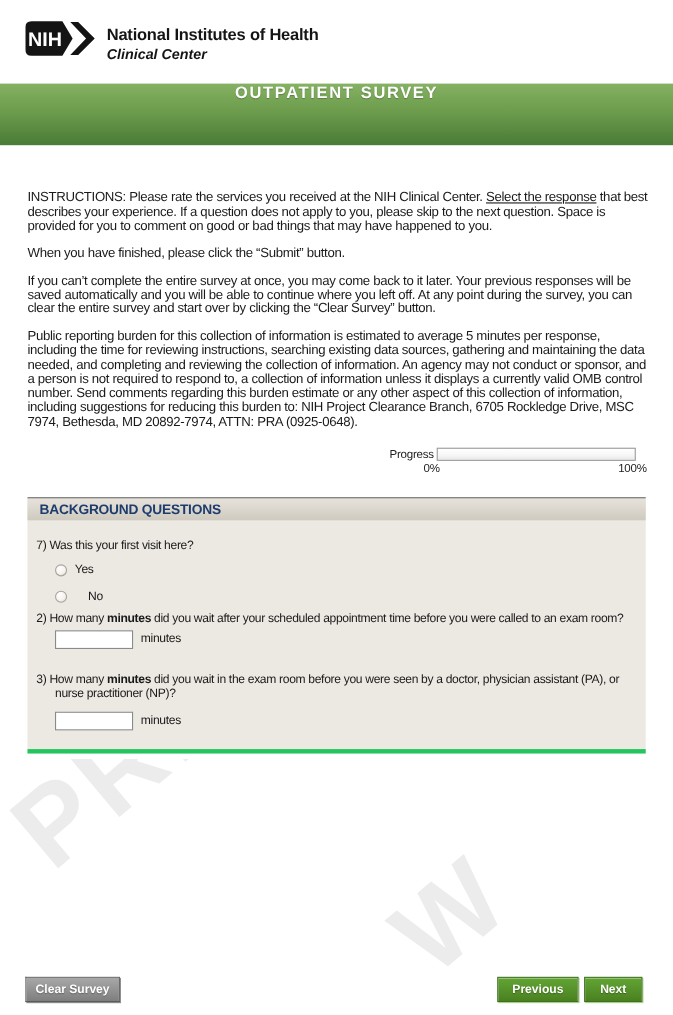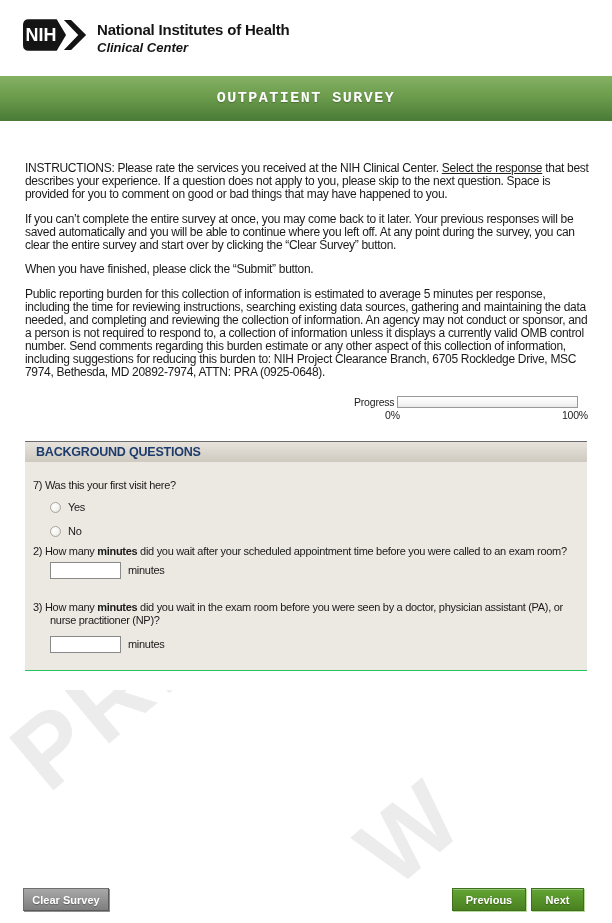--- a/index.html
+++ b/index.html
@@ -2,55 +2,55 @@
 <html><head>
 <meta charset="utf-8">
 <style>
   * { margin:0; padding:0; box-sizing:border-box; }
   html,body { background:#fff; }
   body { width:612px; height:923px; overflow:hidden; font-family:"Liberation Sans", sans-serif; color:#1a1a1a; }
   .app { position:relative; width:612px; height:923px; background:#fff; overflow:hidden; }
 
   
   .topbar { height:76px; padding:13px 0 0 23px; background:#fff; }
-  .logo { display:flex; align-items:center; gap:8px; }
+  .logo { display:flex; align-items:flex-end; gap:8px; }
   .nih-mark { width:66px; height:44px; flex:0 0 auto; }
   .logo-text { padding-top:6px; }
   .logo-org { font-size:15px; font-weight:bold; color:#141414; letter-spacing:-0.2px; }
   .logo-sub { font-size:13px; font-weight:bold; font-style:italic; color:#141414; margin-top:2px; }
 
   
-  .banner { height:45px; background:linear-gradient(#85b163, #6c9c4c 45%, #4a7b37); display:flex; align-items:center; justify-content:center;font-family:Liberation Mono, monospace; }
+  .banner { height:56px; background:linear-gradient(#85b163, #6c9c4c 45%, #4a7b37); display:flex; align-items:flex-start; justify-content:center; }
   .banner-title { color:#fff; font-size:15px; font-weight:600; letter-spacing:1.5px; text-shadow:0 1px 1px rgba(0,0,0,0.25); }
 
   
   .content { position:relative; z-index:1; }
   .intro { width:567px; margin:41px 0 0 25px; font-size:12px; line-height:12.9px; letter-spacing:-0.3px; color:#1a1a1a; }
   .para { margin-bottom:12px; }
   .para.omb { margin-bottom:13px; }
   .u { text-decoration:underline; }
 
   
   .progress-area { margin:17px 0 0 338px; width:240px; }
   .progress-row { display:flex; align-items:center;margin-left:16px; }
   .progress-label { font-size:10.5px; letter-spacing:-0.2px; color:#222; margin-right:3px; width:44px; text-align:right; }
   .progress-bar { width:203px; height:12px; border:1px solid #999; background:linear-gradient(#ffffff,#f6f6f6 60%,#e9e9e9); }
   .progress-fill { height:100%; width:0%; background:#7fae5e; }
   .progress-scale { display:flex; justify-content:space-between; width:203px; margin-left:47px; font-size:10.5px; color:#222; margin-top:1px; letter-spacing:-0.2px; }
 
   
-  .panel { width:562px; margin:20px 0 0 25px; background:#ece8e2; border-bottom:1px solid #22c55e; }
+  .panel { width:562px; margin:20px 0 0 25px; background:#ece8e2; border-bottom:4px solid #22c55e; }
   .panel-header { height:21px; background:linear-gradient(#e7e3dc,#cfcabf); border-top:1px solid #6b6b6b; display:flex; align-items:center; padding-left:11px; }
   .panel-title { color:#1d3c6e; font-weight:bold; font-size:12.5px; letter-spacing:-0.2px; }
   .panel-body { padding:17px 6px 17px 8px; font-size:11px; line-height:13px; letter-spacing:-0.3px; color:#1a1a1a; }
   .q-text { padding-left:17px; text-indent:-17px; }
   .q2 { margin-top:6px; }
   .q3 { margin-top:22px; }
   .radio-row { display:flex; align-items:center; margin-left:17px; margin-top:9px; height:14px; }
-  .radio-row + .radio-row { margin-top:10px; }
+  .radio-row + .radio-row { margin-top:10px;gap:12px; }
   .radio { width:11px; height:11px; border-radius:50%; border:1px solid #a9a49c; background:radial-gradient(circle at 35% 30%, #ffffff 0%, #f5f3ef 55%, #ddd9d1 100%); display:inline-block; margin-right:7px; }
   .radio-label { font-size:11px; }
   .input-row { margin-left:17px; margin-top:4px; display:flex; align-items:center; }
   .q3 .input-row { margin-top:9px; }
   .mini-input { width:71px; height:17px; border:1px solid #8a8a8a; background:#fff; font-size:11px; padding:0 3px; font-family:"Liberation Sans", sans-serif; }
   .unit { margin-left:7px; }
   b { letter-spacing:-0.3px; }
 
   
   .watermark-clip { position:absolute; left:0; top:690px; width:612px; height:233px; overflow:hidden; z-index:0; pointer-events:none; }
@@ -91,22 +91,22 @@
         </div>
       </div>
     </header>
 
     <div class="banner">
       <div class="banner-title">OUTPATIENT SURVEY</div>
     </div>
 
     <div class="intro">
       <p class="para"><span>INSTRUCTIONS: Please rate the services you received at the NIH Clinical Center. </span><span class="u">Select the response</span><span> that best describes your experience. If a question does not apply to you, please skip to the next question. Space is provided for you to comment on good or bad things that may have happened to you.</span></p>
+      <p class="para">When you have finished, please click the “Submit” button.</p>
       <p class="para">If you can’t complete the entire survey at once, you may come back to it later. Your previous responses will be saved automatically and you will be able to continue where you left off. At any point during the survey, you can clear the entire survey and start over by clicking the “Clear Survey” button.</p>
-      <p class="para">When you have finished, please click the “Submit” button.</p>
       <p class="para">Public reporting burden for this collection of information is estimated to average 5 minutes per response, including the time for reviewing instructions, searching existing data sources, gathering and maintaining the data needed, and completing and reviewing the collection of information. An agency may not conduct or sponsor, and a person is not required to respond to, a collection of information unless it displays a currently valid OMB control number. Send comments regarding this burden estimate or any other aspect of this collection of information, including suggestions for reducing this burden to: NIH Project Clearance Branch, 6705 Rockledge Drive, MSC 7974, Bethesda, MD 20892-7974, ATTN: PRA (0925-0648).</p>
     </div>
 
     <div class="progress-area">
       <div class="progress-row">
         <span class="progress-label">Progress</span>
         <div class="progress-bar">
             <div class="progress-fill"></div>
           </div>
       </div>

